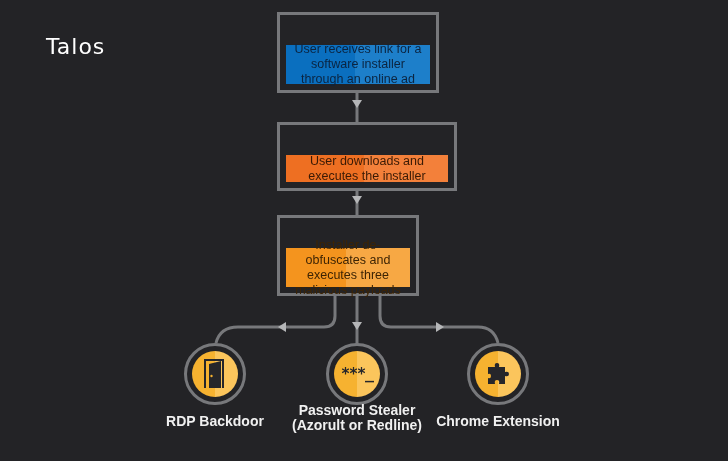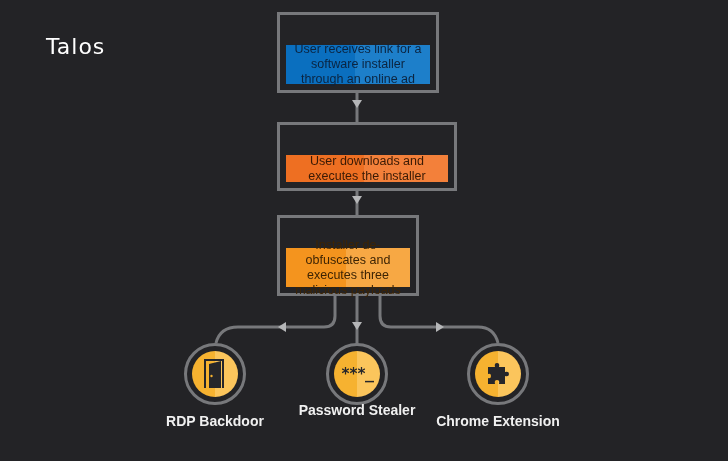--- a/index.html
+++ b/index.html
@@ -108,20 +108,21 @@
   <div>RDP Backdoor</div>
 </div>
 
 <div class="node" style="left:326px; top:343px;">
   <div class="disc">
     <span class="pw-text">***_</span>
   </div>
 </div>
 <div class="label" style="left:287px; top:403px;">
   <div>Password Stealer</div>
+  <div>(Azorult or Redline)</div>
 </div>
 
 <div class="node" style="left:467px; top:343px;">
   <div class="disc">
     <svg width="28" height="28" viewBox="0 0 28 28">
       <path d="M4 7 L11 7 Q10 3 13 3 Q16 3 15 7 L21 7 L21 12 Q25 11 25 14 Q25 17 21 16 L21 24 L15 24 Q16 20 13 20 Q10 20 11 24 L4 24 L4 18 Q7 19 7 16 Q7 13 4 14 Z" fill="#26262a"></path>
     </svg>
   </div>
 </div>
 <div class="label" style="left:428px; top:414px;">

